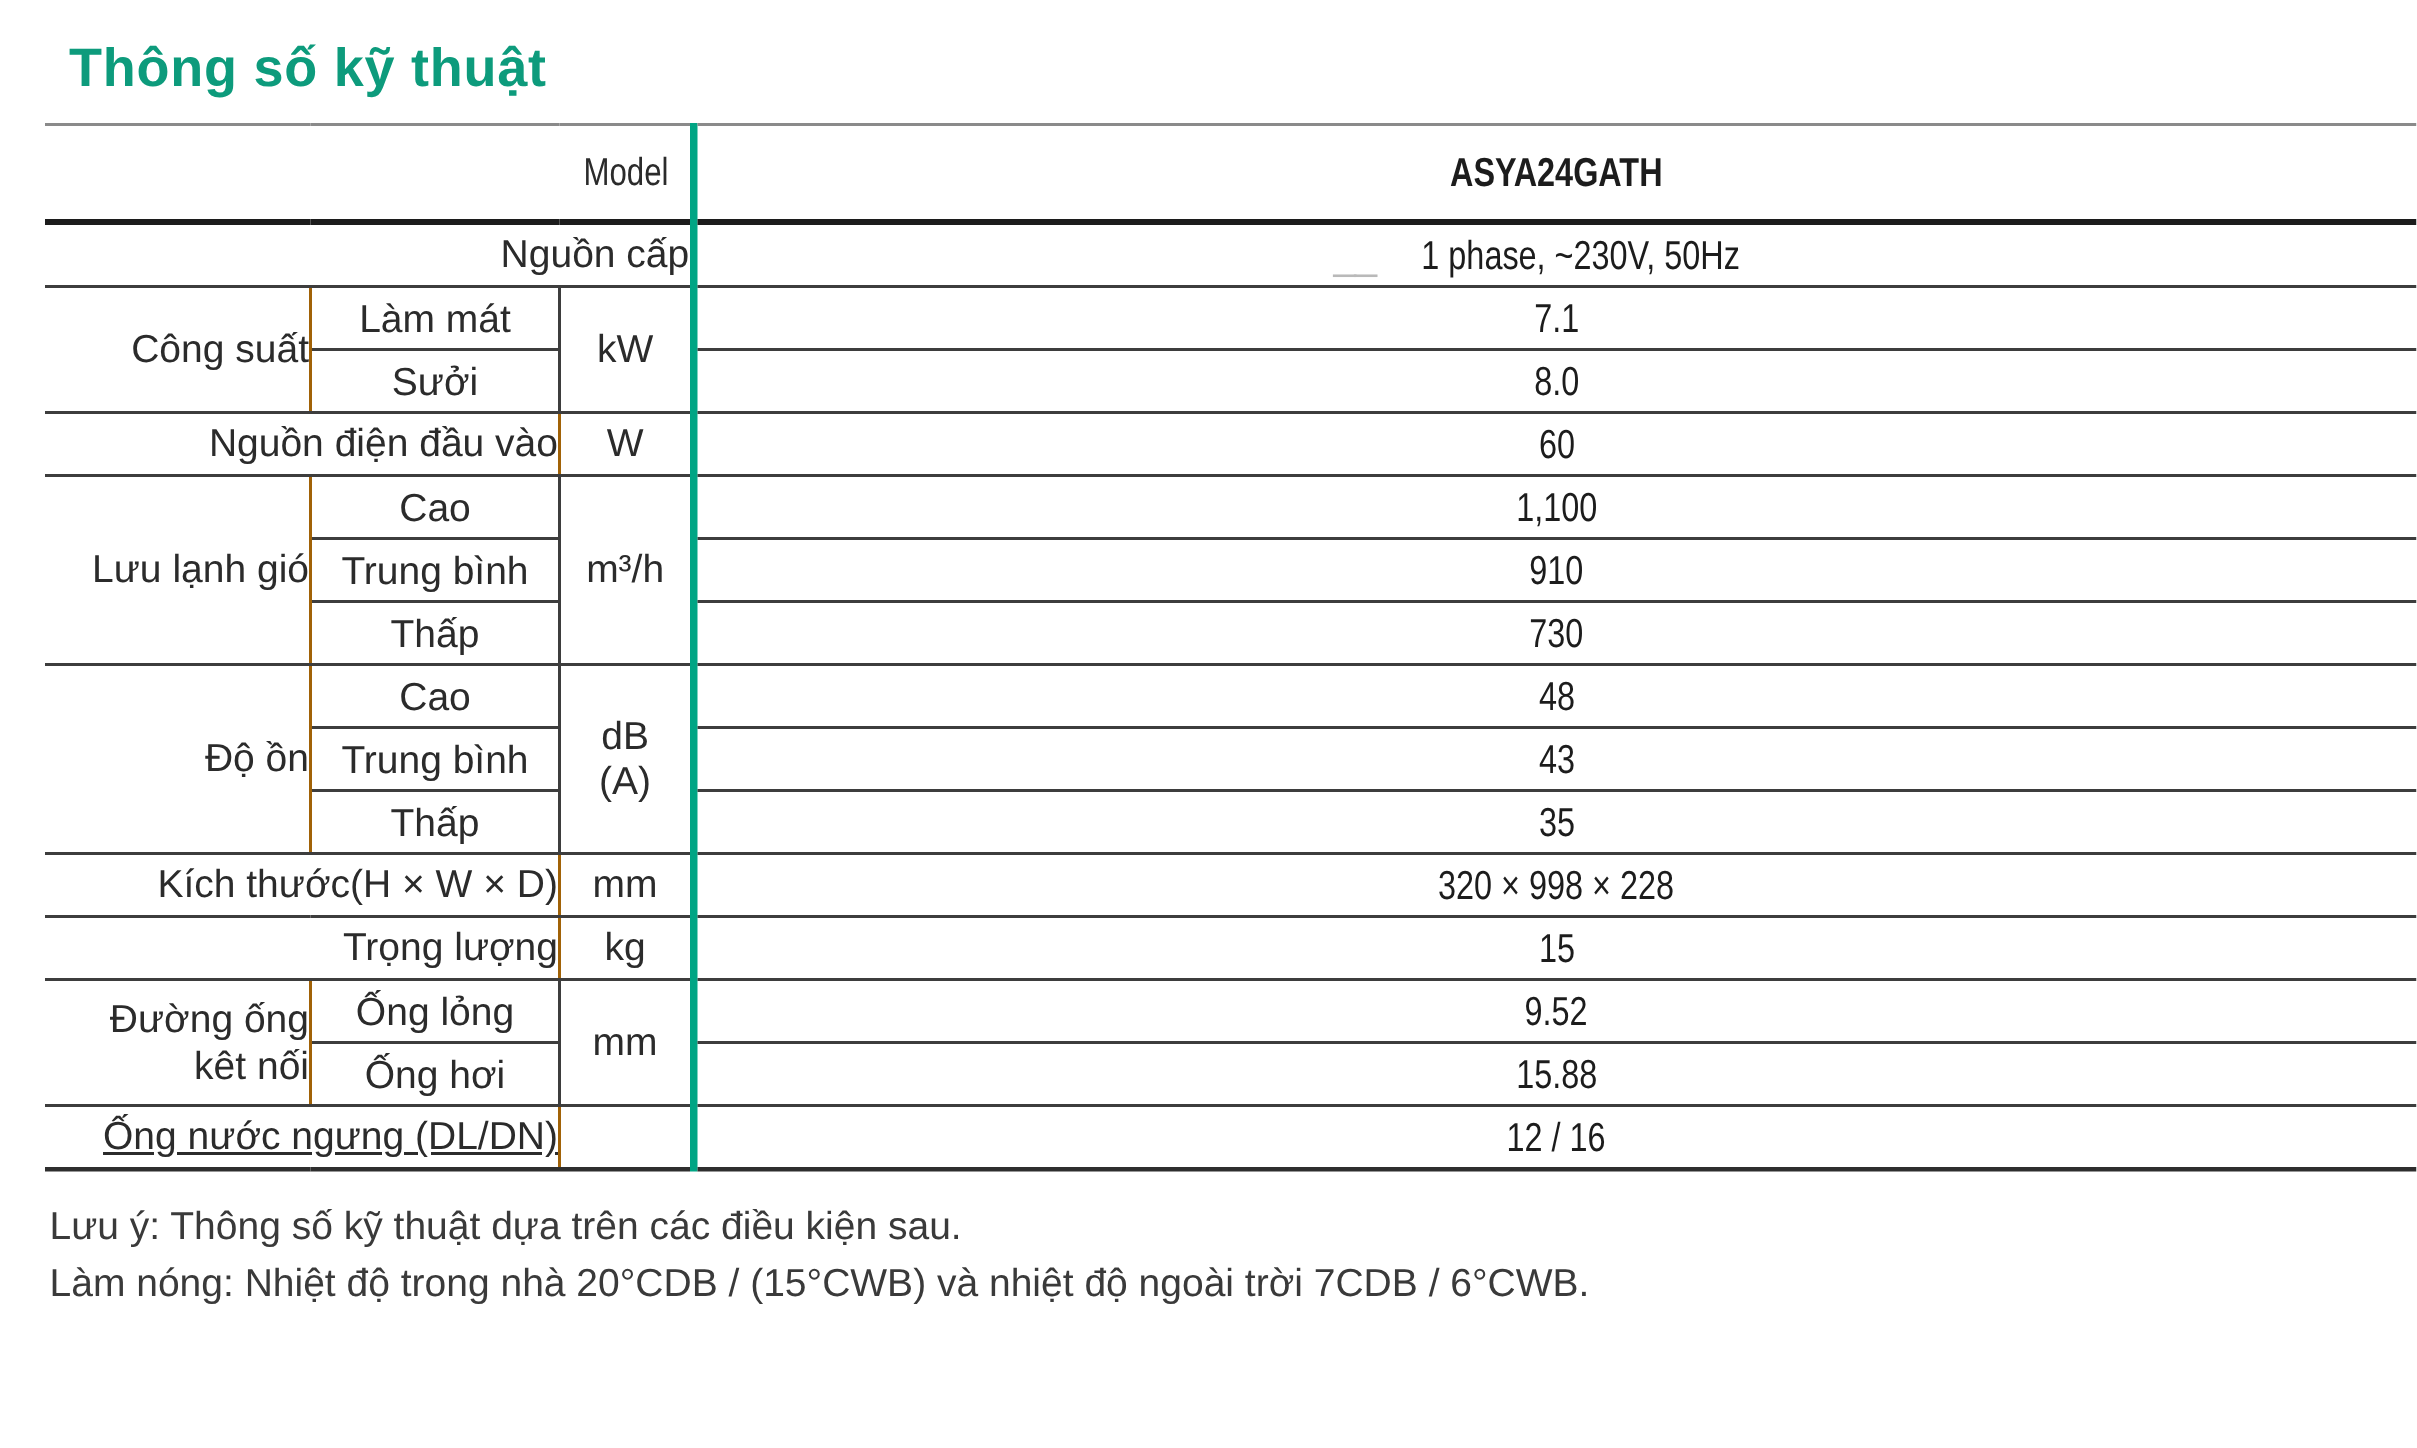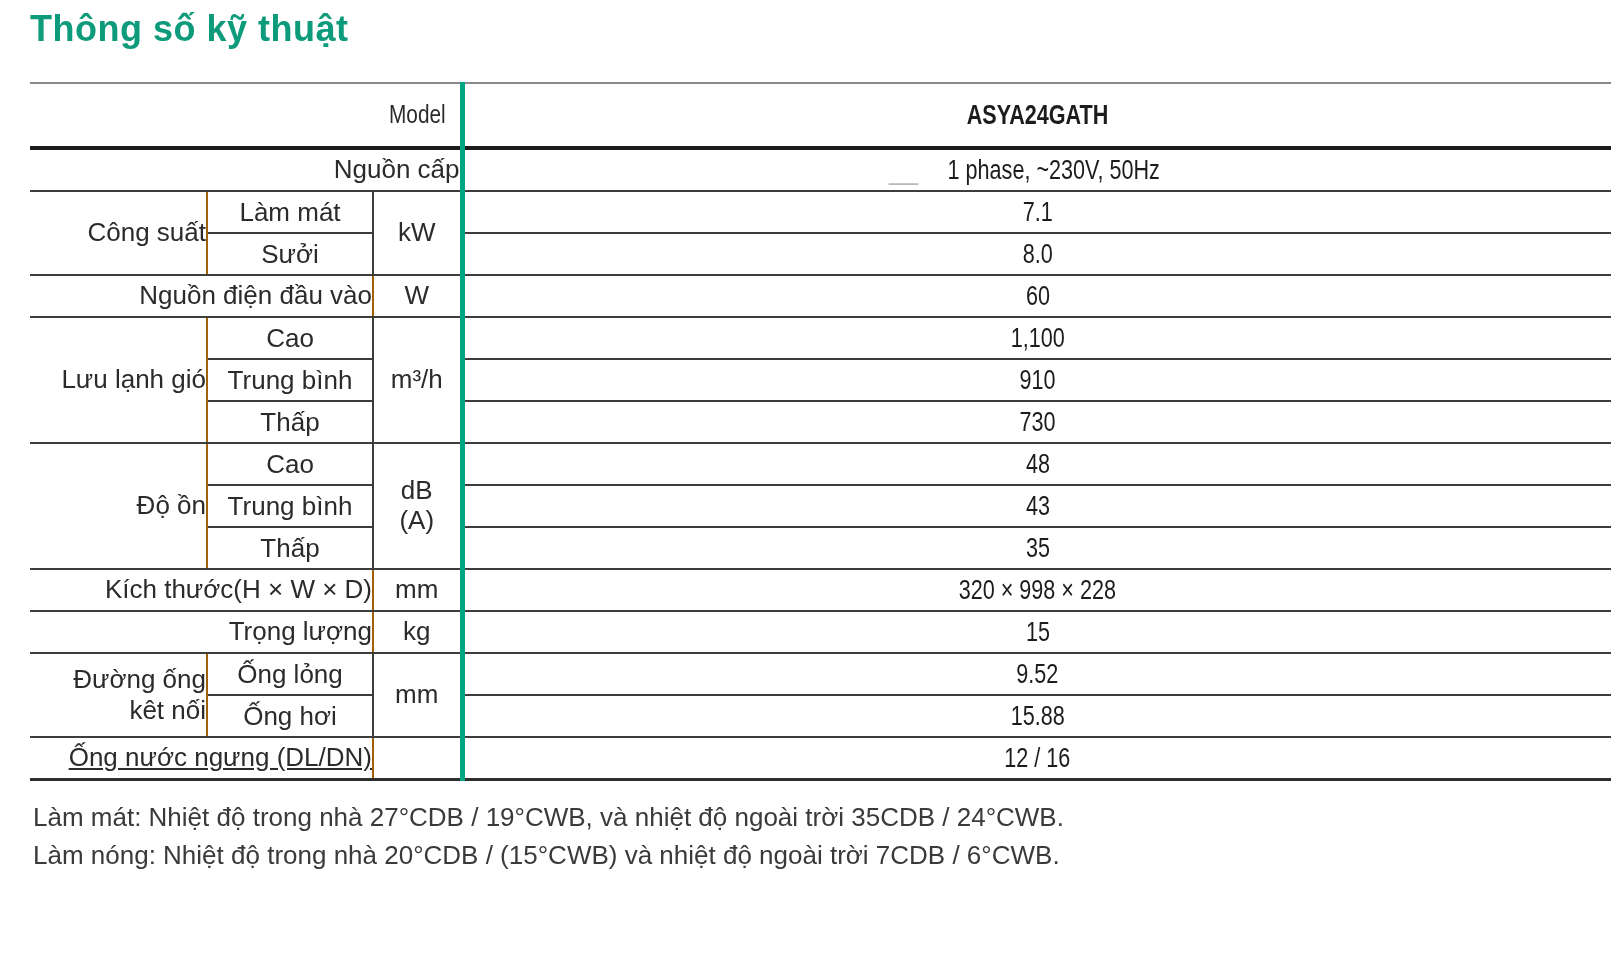--- a/index.html
+++ b/index.html
@@ -10,21 +10,21 @@
     background: #ffffff;
     overflow: hidden;
     font-family: "Liberation Sans", "DejaVu Sans", sans-serif;
   }
   .page { position: relative; width: 1611px; height: 965px; }
 
   .title {
     position: absolute;
     left: 30px;
     top: 8px;
-    margin: 0;
+    margin: 16px;
     font-size: 36px;
     font-weight: 700;
     color: #0d9b7c;
     letter-spacing: 0.5px;
   }
 
   table.spec {
     position: absolute;
     left: 30px;
     top: 82px;
@@ -205,17 +205,17 @@
 
       <tr class="r last-row">
         <td class="lbl" colspan="2"><span>Ống nước ngưng (DL/DN)</span></td>
         <td class="unit"><span></span></td>
         <td class="val"><span class="cond">12 / 16</span></td>
       </tr>
     </tbody>
   </table>
 
   <div class="notes">
-    <p>Làm mát: Nhiệt độ trong nhà 27°CDB / 19°CWB, và nhiệt độ ngoài trời 35CDB / 24°CWB.</p>
+    <p>Lưu ý: Thông số kỹ thuật dựa trên các điều kiện sau.</p>
     <p>Làm nóng: Nhiệt độ trong nhà 20°CDB / (15°CWB) và nhiệt độ ngoài trời 7CDB / 6°CWB.</p>
   </div>
 
 </div>
 
 </body></html>

